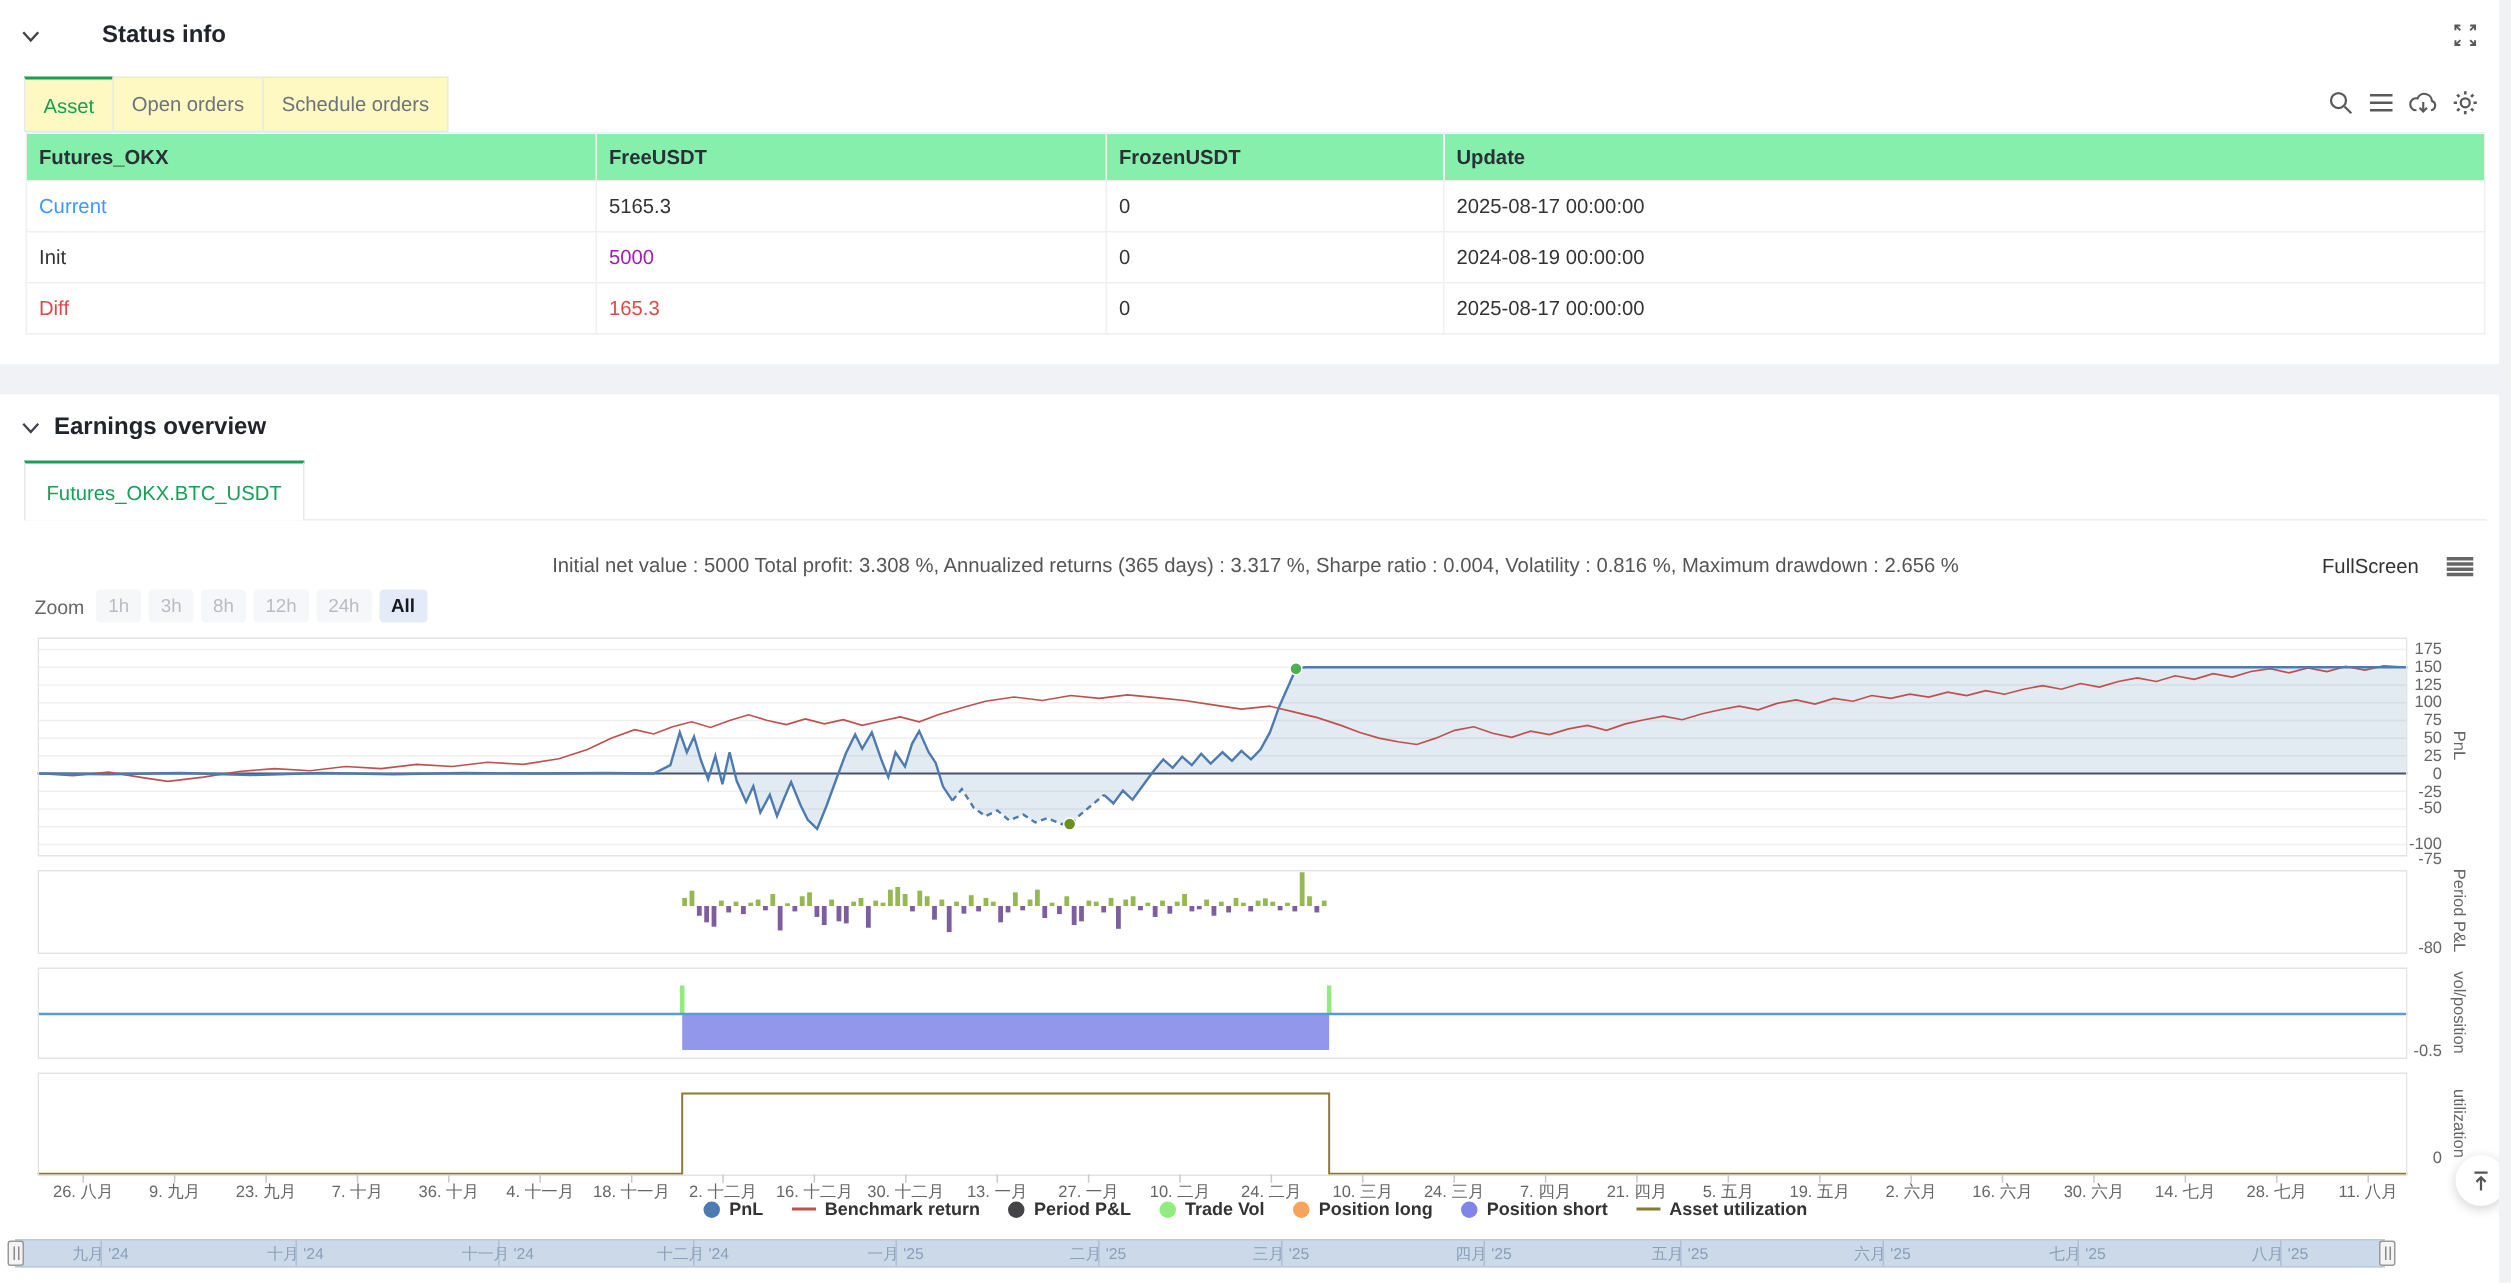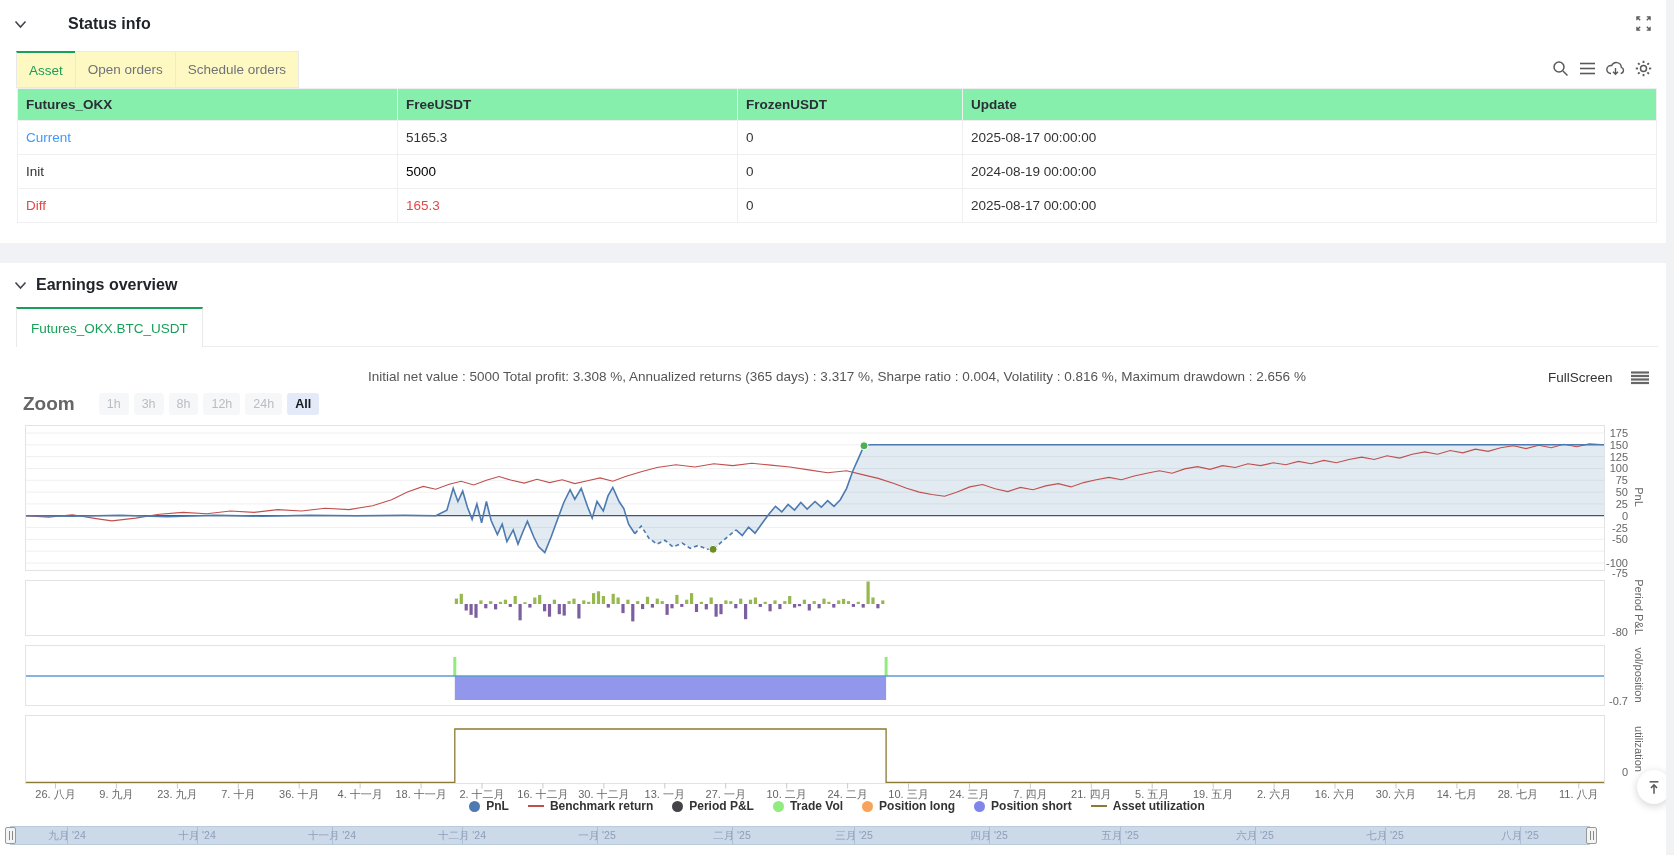--- a/index.html
+++ b/index.html
@@ -29,21 +29,21 @@
   
   #tab2{position:absolute;left:16px;top:307px;height:40px;box-sizing:border-box;display:flex;align-items:center;
         padding:0 14px;background:#fff;border:1px solid #e9e9e9;border-top:2px solid #18a058;border-bottom:none;
         color:#18a058;font-size:13.5px;z-index:2;cursor:pointer;}
   #tabline{position:absolute;left:16px;top:346px;width:1642px;height:1px;background:#ebedef;}
   #stats{position:absolute;left:0;top:369px;width:1674px;text-align:center;font-size:13.5px;color:#555;}
   #fullscreen{position:absolute;left:1548px;top:370px;display:flex;align-items:center;gap:18px;cursor:pointer;}
   #fullscreen span{font-size:13.5px;color:#333;}
   
   #zoomrow{position:absolute;left:23px;top:393px;display:flex;align-items:center;gap:5px;}
-  #zoomrow .zlabel{font-size:19px;color:#666;margin-right:19px;font-weight:bold;}
+  #zoomrow .zlabel{font-size:13px;color:#666;margin-right:3px;}
   .zbtn{font-size:12.5px;padding:4px 8px;border-radius:3px;background:#f6f7f8;color:#b9bdc3;cursor:pointer;}
   .zbtn.active{background:#e4eaf8;color:#16191d;font-weight:700;}
   
   .ylab{position:absolute;left:1556px;width:72px;text-align:right;font-size:11px;color:#666;}
   .xlab{position:absolute;top:787px;transform:translateX(-50%);font-size:11px;color:#666;white-space:nowrap;}
   .vtitle{position:absolute;left:1633px;writing-mode:vertical-rl;font-size:11px;color:#666;transform:translate(0,-50%);white-space:nowrap;}
   
   #legend{position:absolute;left:0;top:799px;width:1674px;display:flex;justify-content:center;gap:19px;}
   .litem{display:flex;align-items:center;gap:6px;cursor:pointer;}
   .ldot{width:11px;height:11px;border-radius:50%;}
@@ -143,21 +143,21 @@
       </thead>
     <tbody id="status-tbody">
         <tr>
           <td style="color: rgb(64, 152, 252);">Current</td>
           <td style="color: rgb(51, 51, 51);">5165.3</td>
           <td style="color: rgb(51, 51, 51);">0</td>
           <td style="color: rgb(51, 51, 51);">2025-08-17 00:00:00</td>
         </tr>
         <tr>
           <td style="color: rgb(51, 51, 51);">Init</td>
-          <td style="color: #000000;">5000</td>
+          <td style="color: #a21caf;">5000</td>
           <td style="color: rgb(51, 51, 51);">0</td>
           <td style="color: rgb(51, 51, 51);">2024-08-19 00:00:00</td>
         </tr>
         <tr>
           <td style="color: rgb(225, 72, 72);">Diff</td>
           <td style="color: rgb(225, 72, 72);">165.3</td>
           <td style="color: rgb(51, 51, 51);">0</td>
           <td style="color: rgb(51, 51, 51);">2025-08-17 00:00:00</td>
         </tr>
       </tbody>
@@ -355,21 +355,21 @@
     <div class="ylab" style="top: 462.455px;">100</div>
     <div class="ylab" style="top: 474.273px;">75</div>
     <div class="ylab" style="top: 486.091px;">50</div>
     <div class="ylab" style="top: 497.909px;">25</div>
     <div class="ylab" style="top: 509.727px;">0</div>
     <div class="ylab" style="top: 521.545px;">-25</div>
     <div class="ylab" style="top: 533.364px;">-50</div>
     <div class="ylab" style="top: 567px;">-75</div>
     <div class="ylab" style="top: 557px;">-100</div>
     <div class="ylab" style="top: 626px;">-80</div>
-    <div class="ylab" style="top: 695px;">-0.7</div>
+    <div class="ylab" style="top: 695px;">-0.5</div>
     <div class="ylab" style="top: 766px;">0</div>
     <div class="xlab" style="left: 55.5px;">26. 八月</div>
     <div class="xlab" style="left: 116.43px;">9. 九月</div>
     <div class="xlab" style="left: 177.36px;">23. 九月</div>
     <div class="xlab" style="left: 238.29px;">7. 十月</div>
     <div class="xlab" style="left: 299.22px;">36. 十月</div>
     <div class="xlab" style="left: 360.15px;">4. 十一月</div>
     <div class="xlab" style="left: 421.08px;">18. 十一月</div>
     <div class="xlab" style="left: 482.01px;">2. 十二月</div>
     <div class="xlab" style="left: 542.94px;">16. 十二月</div>

